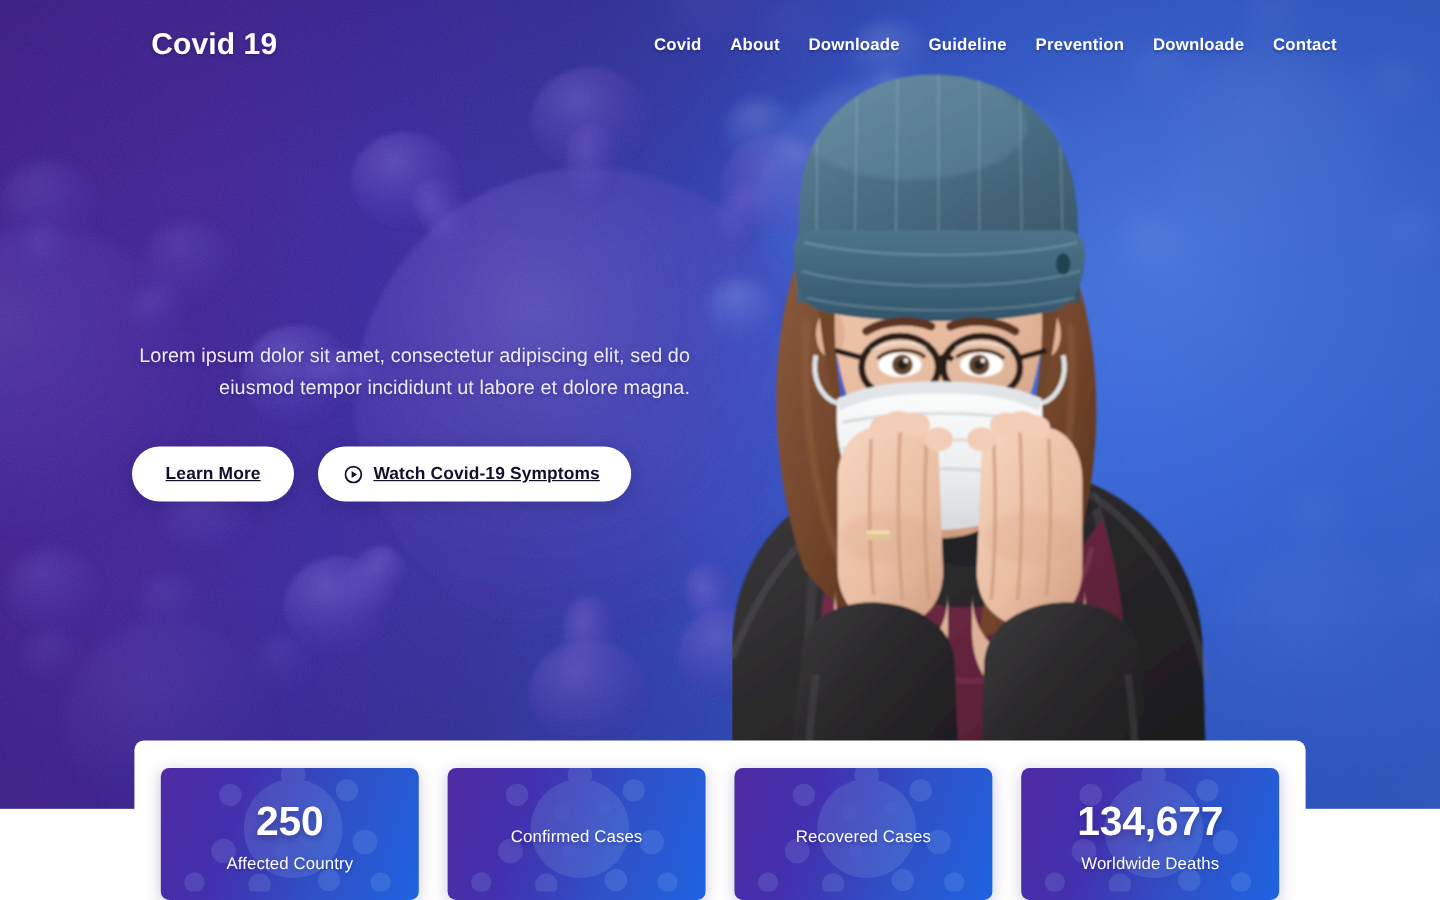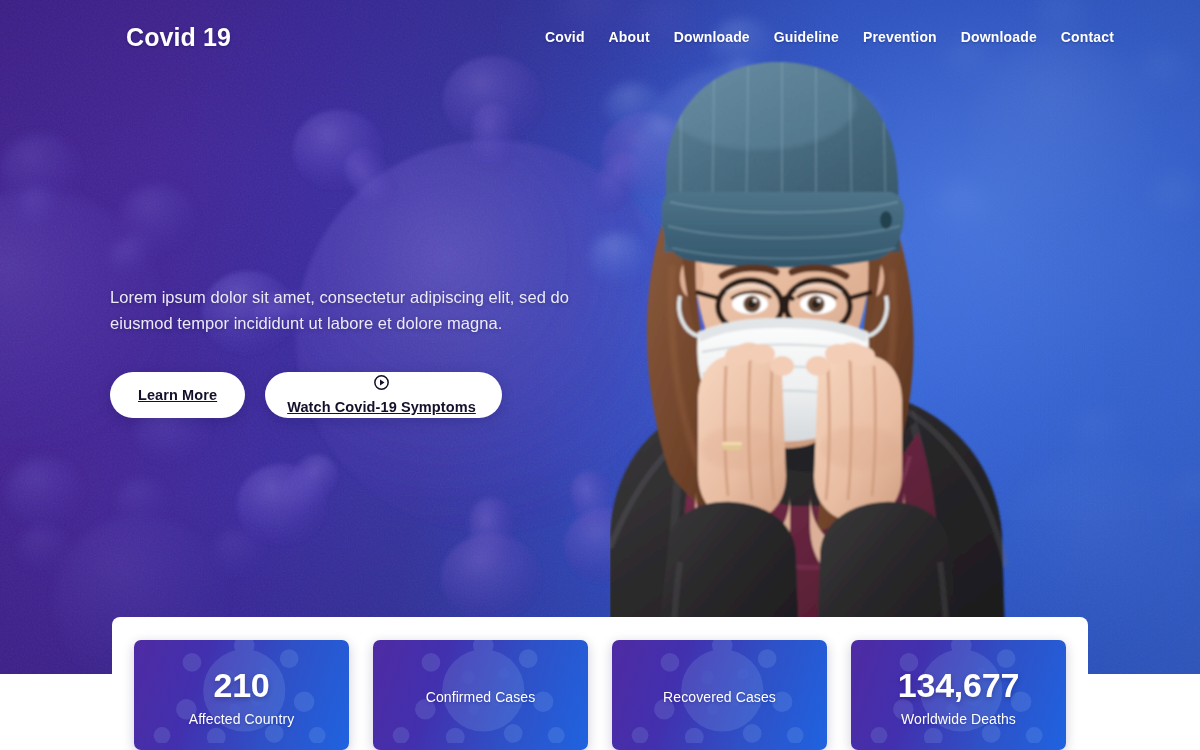--- a/index.html
+++ b/index.html
@@ -141,20 +141,21 @@
   }
   .hero-title .line { display: block; }
   .hero-desc {
     margin-top: 26px;
     width: 465px;
     font-size: 16.5px;
     line-height: 26px;
     color: #eceaf6;
     letter-spacing: .05px;
     text-shadow: 0 1px 4px rgba(14,6,56,.30);
+    text-align: right;
   }
   .hero-actions {
     margin-top: 36px;
     display: flex;
     align-items: center;
     gap: 20px;
   }
   .btn {
     display: inline-flex;
     align-items: center;
@@ -168,21 +169,21 @@
     color: #12102a;
     font-family: "Liberation Sans", sans-serif;
     font-size: 14.5px;
     font-weight: bold;
     letter-spacing: .1px;
     cursor: pointer;
     box-shadow: 0 3px 14px rgba(12,6,52,.18);
     white-space: nowrap;
     text-decoration: underline;
   }
-  .btn-watch { padding: 0 26px 0 22px; flex-direction: column; }
+  .btn-watch { padding: 0 26px 0 22px; }
   .play-icon {
     display: inline-flex;
     align-items: center;
     justify-content: center;
     width: 15px; height: 15px;
     flex: 0 0 15px;
   }
 
   
   .stats-panel {
@@ -661,21 +662,21 @@
             <circle cx="30" cy="102" r="9"></circle>
         </g>
         <g fill="#7fb0ee" opacity=".35">
           <circle cx="102" cy="40" r="7"></circle>
             <circle cx="132" cy="62" r="8"></circle>
             <circle cx="108" cy="74" r="6"></circle>
           <circle cx="140" cy="36" r="6"></circle>
         </g>
       </svg>
       <div class="stat-body">
-        <div class="stat-value">210</div>
+        <div class="stat-value">250</div>
         <div class="stat-label">Affected Country</div>
       </div>
     </div>
 
     <div class="stat-card">
       <svg class="stat-tex" viewBox="0 0 230 110" preserveAspectRatio="xMidYMid slice" xmlns="http://www.w3.org/2000/svg">
         <g fill="#9fc4f5" opacity=".55">
           <circle cx="118" cy="54" r="44"></circle>
           <circle cx="118" cy="6" r="11"></circle>
             <circle cx="166" cy="20" r="10"></circle>

